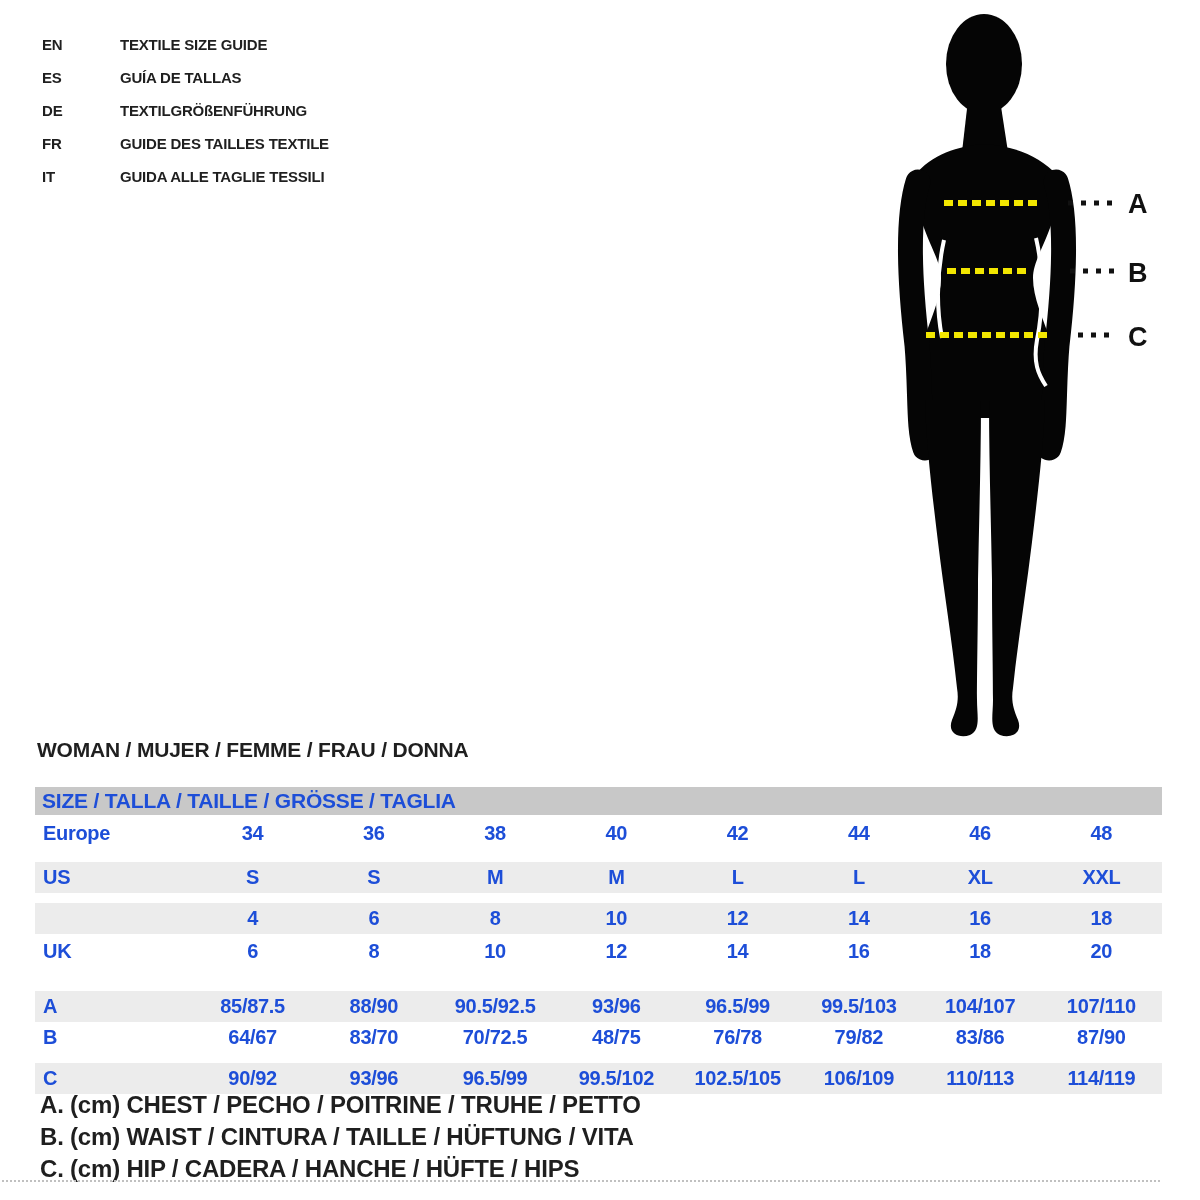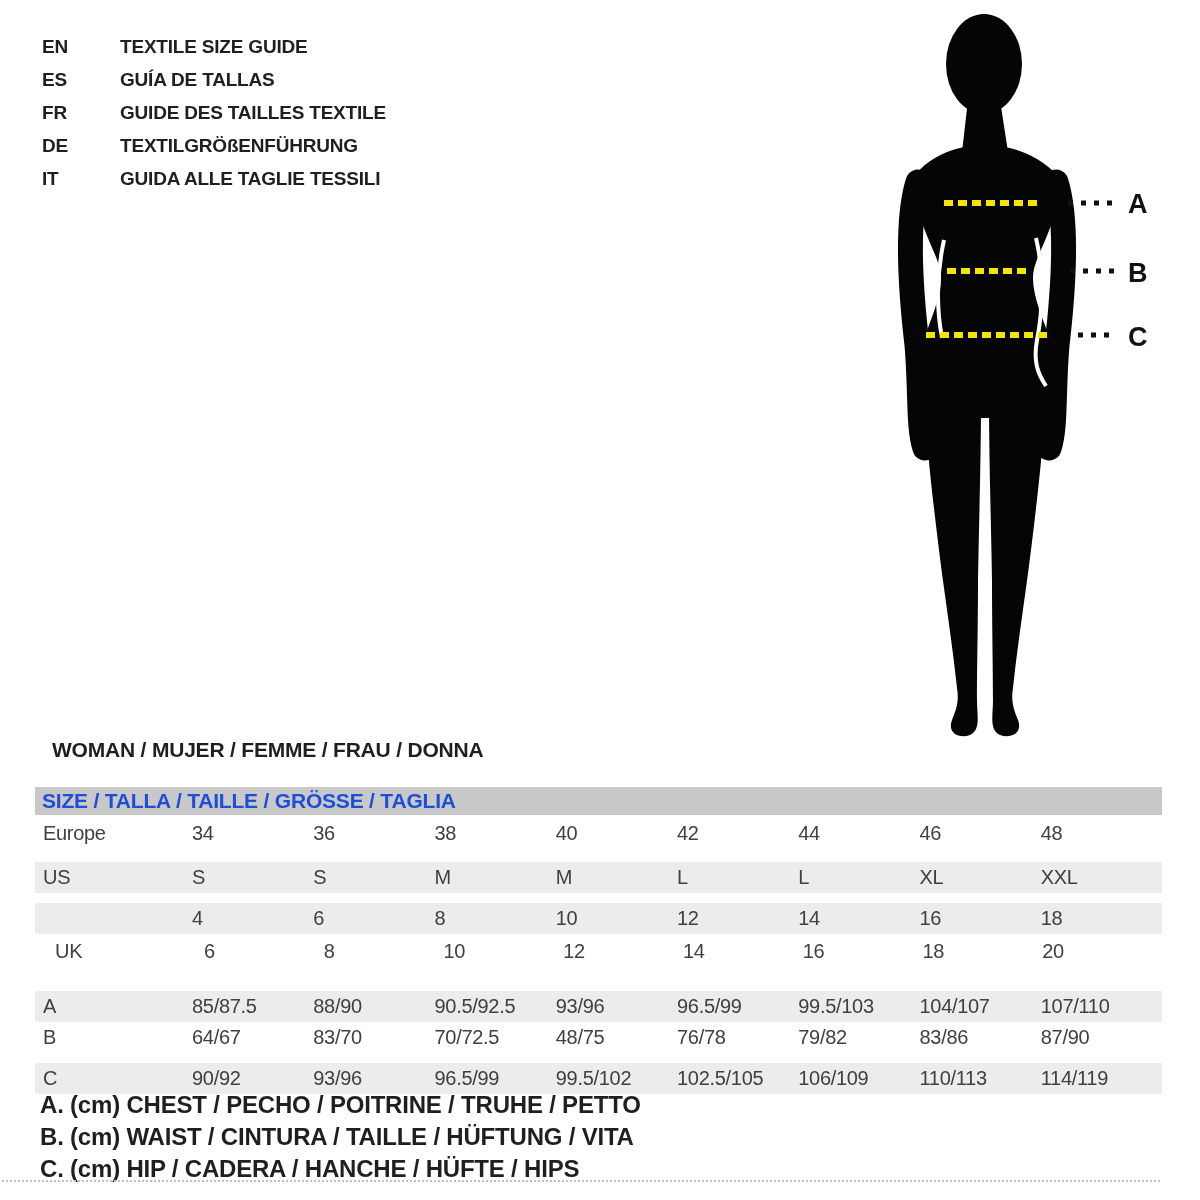--- a/index.html
+++ b/index.html
@@ -4,43 +4,43 @@
 <style>
   html,body { margin:0; padding:0; background:#fff; }
   .page {
     position:relative; width:1200px; height:1200px; background:#ffffff;
     font-family:"Liberation Sans", sans-serif; color:#1f1f1f; overflow:hidden;
   }
 
   
   .lang { position:absolute; left:42px; top:36px; }
   .lang-row { display:flex; align-items:baseline; height:22px; margin-bottom:11px;
-              font-size:19px; font-weight:bold; letter-spacing:-0.2px; }
+              font-size:15px; font-weight:bold; letter-spacing:-0.2px; }
   .lang-code { width:78px; }
 
   
   .figure-svg { position:absolute; left:880px; top:0; }
   .figure-svg text { font-family:"Liberation Sans", sans-serif; font-weight:bold; font-size:27px; fill:#111; }
 
   
-  .woman-title { position:absolute; left:52px; top:738px; font-size:21px; font-weight:bold; letter-spacing:-0.2px; }
+  .woman-title { position:absolute; left:37px; top:738px; font-size:21px; font-weight:bold; letter-spacing:-0.2px; }
 
   
   .size-table { position:absolute; left:35px; top:787px; width:1127px; }
   .size-table-header {
     height:28px; line-height:28px; background:#c8c8c8; color:#1d4ed8;
     font-size:21px; font-weight:bold; padding-left:7px; box-sizing:border-box; letter-spacing:-0.2px;
   }
   .t-row { display:grid; grid-template-columns:157px repeat(8, 1fr);
-           height:31px; line-height:31px; font-size:20px; font-weight:normal; color:#404040; letter-spacing:-0.3px; }
+           height:31px; line-height:31px; font-size:20px; font-weight:bold; color:#1d4ed8; letter-spacing:-0.3px; }
   #table-rows .t-row:nth-child(1) { height:37px; line-height:37px; }
-  #table-rows .t-row:nth-child(4) { height:47px; line-height:35px;margin-left:12px; }
+  #table-rows .t-row:nth-child(4) { height:47px; line-height:35px; }
   .t-row.gray { background:#ececec;margin-top:10px; }
   .t-label { text-align:left; padding-left:8px; }
-  .t-cell { }
+  .t-cell { text-align:center; }
 
   
   .legend { position:absolute; left:40px; top:1091px; }
   .legend-row { height:22px; margin-bottom:10px; font-size:24px; font-weight:bold; letter-spacing:-0.2px; }
 
   .bottom-line { position:absolute; left:2px; top:1180px; width:1158px; height:0; border-top:2px dotted #c0c0c0; }
 </style>
 </head>
 <body>
 
@@ -49,26 +49,26 @@
   <div class="lang" id="lang-list">
       <div class="lang-row">
         <span class="lang-code">EN</span>
         <span class="lang-label">TEXTILE SIZE GUIDE</span>
       </div>
       <div class="lang-row">
         <span class="lang-code">ES</span>
         <span class="lang-label">GUÍA DE TALLAS</span>
       </div>
       <div class="lang-row">
+        <span class="lang-code">DE</span>
+        <span class="lang-label">TEXTILGRÖßENFÜHRUNG</span>
+      </div>
+      <div class="lang-row">
         <span class="lang-code">FR</span>
         <span class="lang-label">GUIDE DES TAILLES TEXTILE</span>
-      </div>
-      <div class="lang-row">
-        <span class="lang-code">DE</span>
-        <span class="lang-label">TEXTILGRÖßENFÜHRUNG</span>
       </div>
       <div class="lang-row">
         <span class="lang-code">IT</span>
         <span class="lang-label">GUIDA ALLE TAGLIE TESSILI</span>
       </div>
     </div>
 
   <svg class="figure-svg" width="320" height="740" viewBox="0 0 320 740">
     <g fill="#050505">
       <ellipse cx="104" cy="64" rx="38" ry="50"></ellipse>

